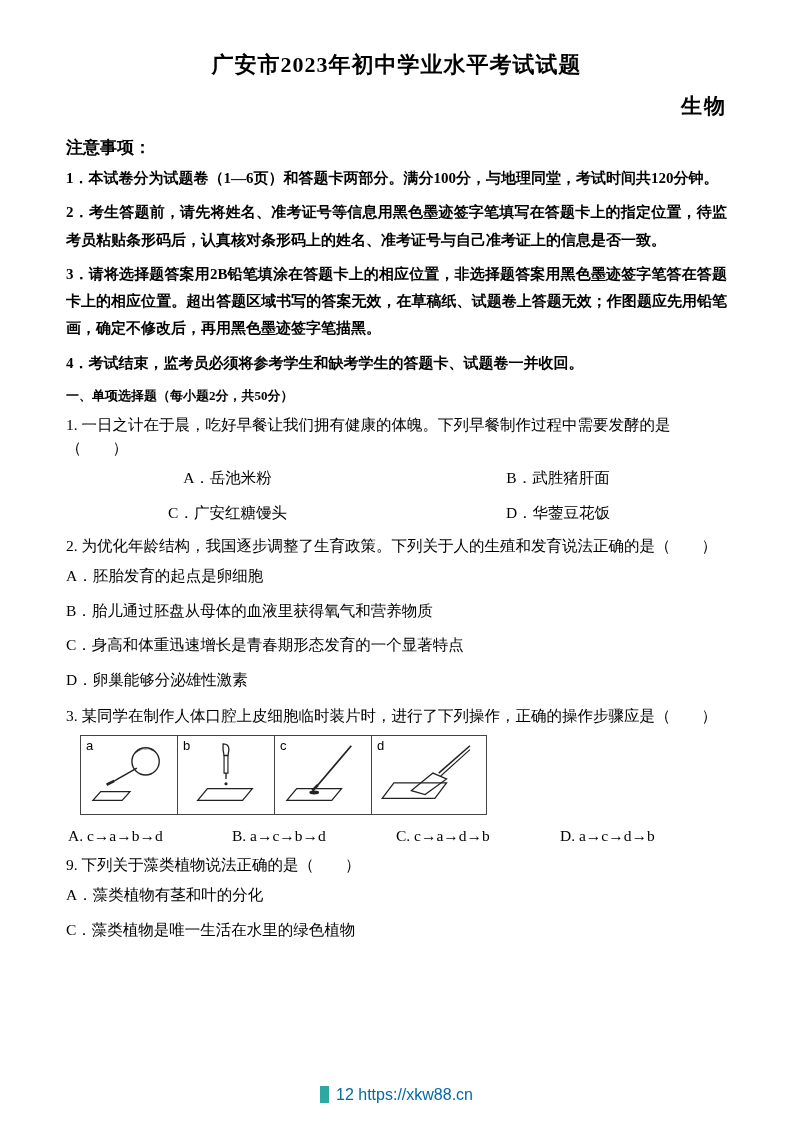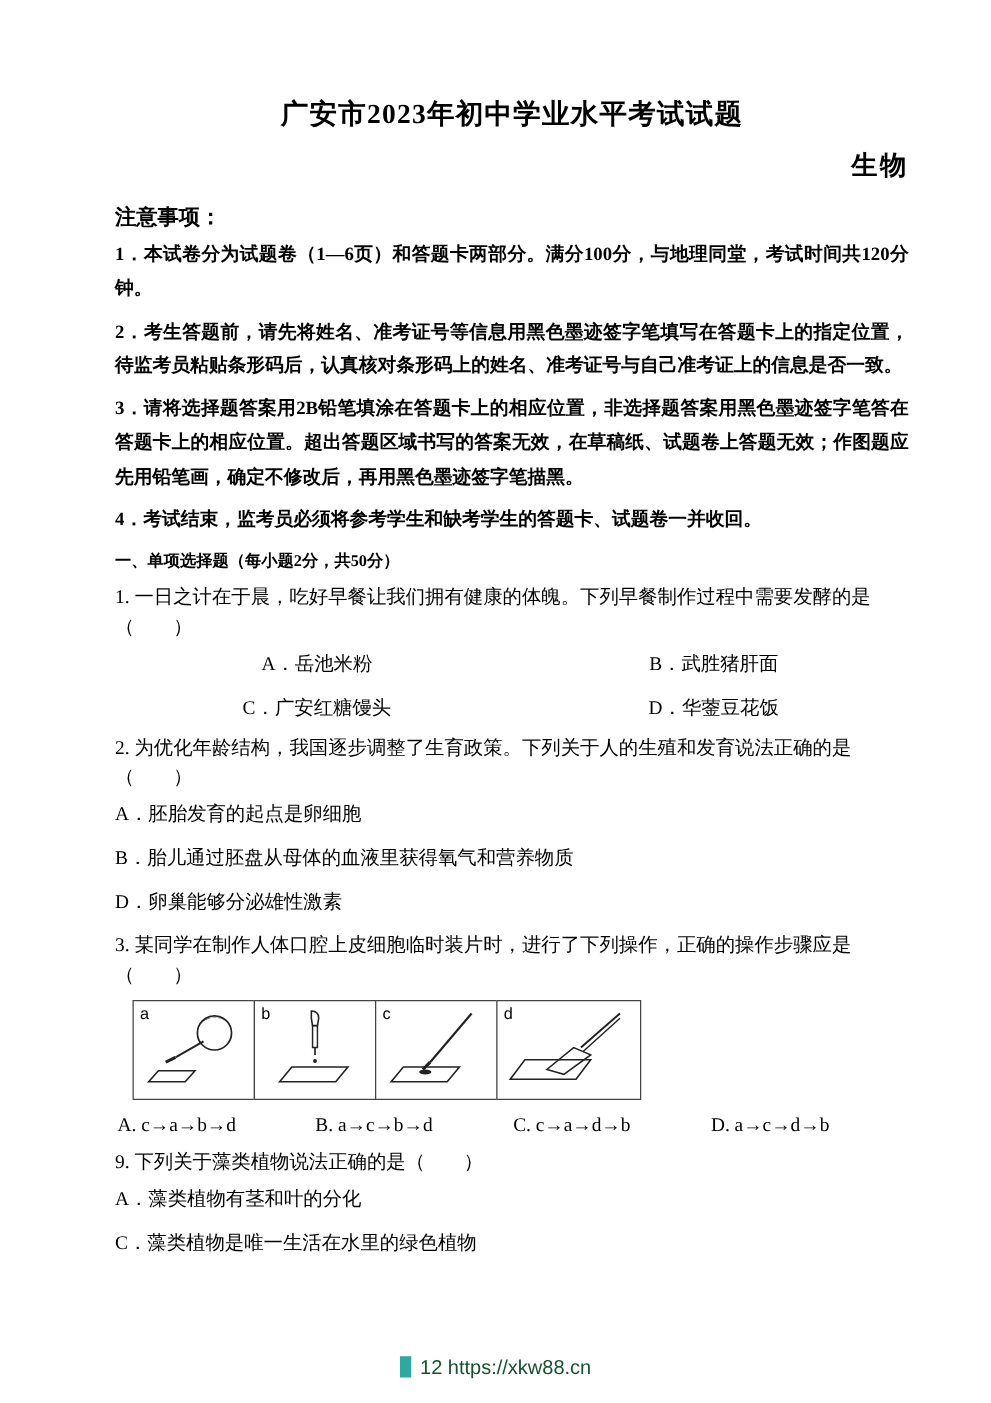--- a/index.html
+++ b/index.html
@@ -3,21 +3,21 @@
 <meta charset="utf-8">
 <style>
   * { box-sizing: border-box; }
   html, body { margin: 0; padding: 0; }
   body {
     width: 793px; height: 1122px;
     background: #ffffff; color: #000;
     font-family: "Liberation Serif", "DejaVu Serif", serif;
     position: relative; overflow: hidden;
   }
-  .page { padding: 76px 66px 0 66px; margin-left: 26px; }
+  .page { padding: 50px 66px 0 66px; }
 
   .title { text-align: center; font-size: 22px; font-weight: bold; margin: 0 0 12px 0; letter-spacing: 1px; }
   .subject { text-align: right; font-size: 21px; font-weight: bold; margin: 0 0 16px 0; letter-spacing: 2px; }
 
   .notice-heading { font-size: 17px; font-weight: bold; margin: 0 0 6px 0; }
   .notice-item { font-size: 15px; font-weight: bold; line-height: 1.82; text-align: justify; margin: 0 0 7px 0; }
 
   .section-heading { font-size: 13px; font-weight: bold; margin: 10px 0 8px 0; }
 
   .q { font-size: 15.5px; }
@@ -27,21 +27,21 @@
 
   .figure { display: flex; margin: 8px 0 12px 14px; }
   .panel { width: 98px; height: 80px; border: 1px solid #444; position: relative; margin-right: -1px; background: #fff; }
   .panel.wide { width: 116px; }
   .panel-letter { position: absolute; top: 2px; left: 5px; font-size: 13px; font-family: "Liberation Sans", sans-serif; }
   .panel svg { position: absolute; left: 0; top: 0; width: 100%; height: 100%; }
 
   .q3-opts { display: flex; margin: 4px 0 8px 2px; }
   .q3-opts .q3-opt { width: 164px; }
 
-  .footer { position: absolute; left: 0; right: 0; bottom: 18px; text-align: center; font-size: 16px; color: #14532d; font-family: "Liberation Sans", sans-serif; }
+  .footer { position: absolute; left: 0; right: 0; bottom: 18px; text-align: center; font-size: 16px; color: #0369a1; font-family: "Liberation Sans", sans-serif; }
   .footer .bar { display: inline-block; width: 9px; height: 17px; background: #2fa8a2; vertical-align: -3px; margin-right: 7px; }
 </style>
 </head>
 <body>
 
 <div class="page">
 
   <h1 class="title">广安市2023年初中学业水平考试试题</h1>
   <h2 class="subject">生物</h2>
 
@@ -60,20 +60,21 @@
       <span>B．武胜猪肝面</span>
       <span>C．广安红糖馒头</span>
       <span>D．华蓥豆花饭</span>
     </div>
   </div>
 
   <div class="q">
     <div class="stem">2. 为优化年龄结构，我国逐步调整了生育政策。下列关于人的生殖和发育说法正确的是（　　）</div>
     <div class="opt-line">A．胚胎发育的起点是卵细胞</div>
     <div class="opt-line">B．胎儿通过胚盘从母体的血液里获得氧气和营养物质</div>
+    <div class="opt-line">C．身高和体重迅速增长是青春期形态发育的一个显著特点</div>
     <div class="opt-line">D．卵巢能够分泌雄性激素</div>
   </div>
 
   <div class="q">
     <div class="stem">3. 某同学在制作人体口腔上皮细胞临时装片时，进行了下列操作，正确的操作步骤应是（　　）</div>
 
     <div class="figure">
       <div class="panel">
         <span class="panel-letter">a</span>
         <svg viewBox="0 0 98 80">

